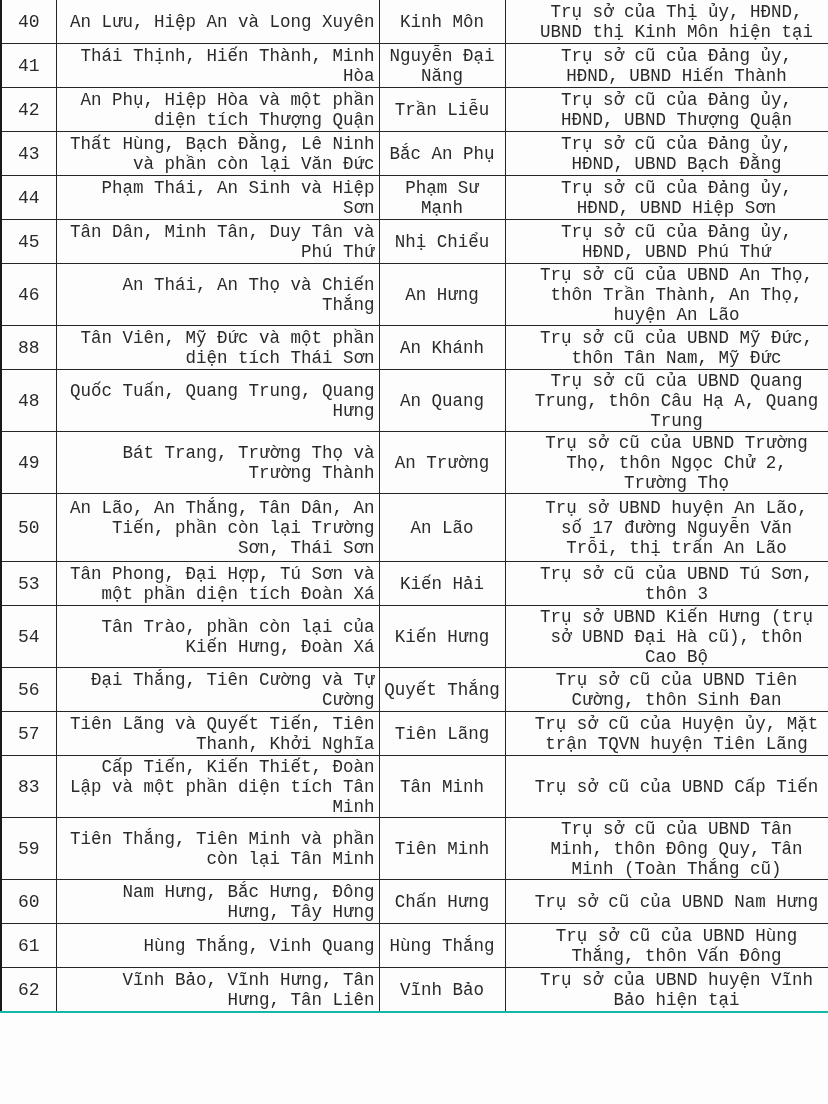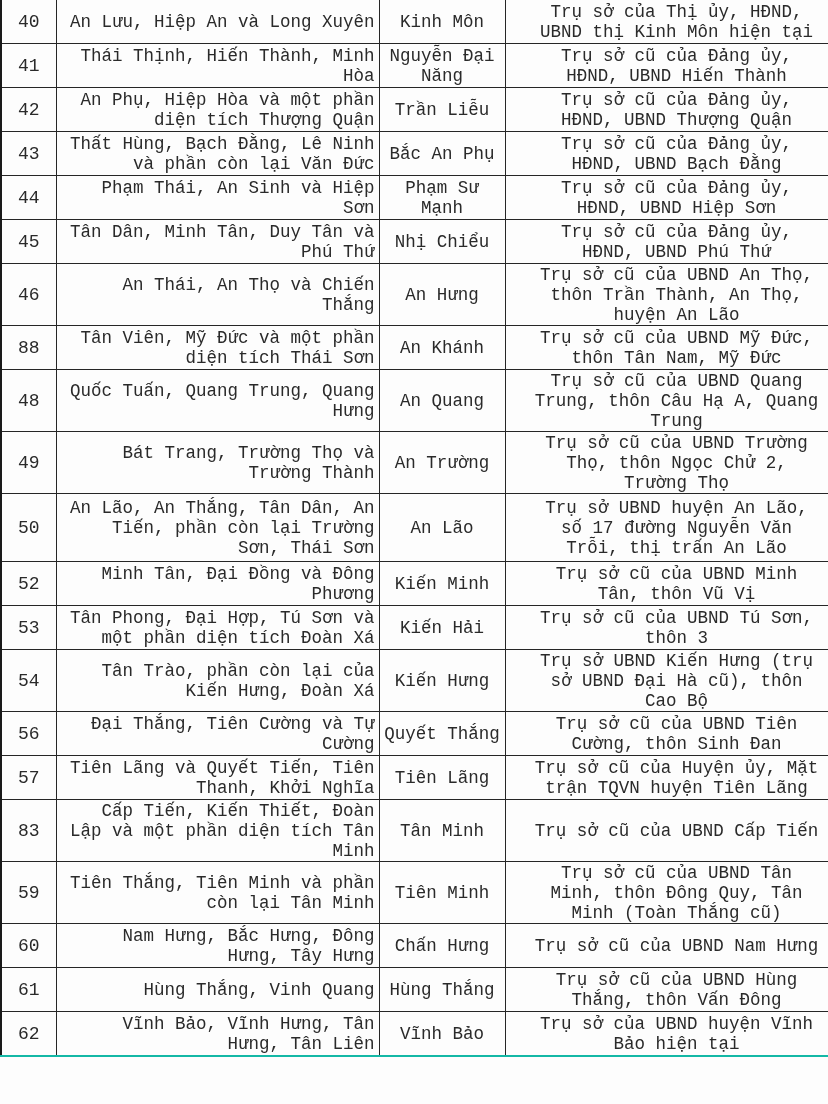--- a/index.html
+++ b/index.html
@@ -103,26 +103,20 @@
         <td class="col-new">An Trường</td>
         <td class="col-hq">Trụ sở cũ của UBND Trường Thọ, thôn Ngọc Chử 2, Trường Thọ</td>
       </tr>
       <tr class="h70">
         <td class="col-stt">50</td>
         <td class="col-old">An Lão, An Thắng, Tân Dân, An Tiến, phần còn lại Trường Sơn, Thái Sơn</td>
         <td class="col-new">An Lão</td>
         <td class="col-hq">Trụ sở UBND huyện An Lão, số 17 đường Nguyễn Văn Trỗi, thị trấn An Lão</td>
       </tr>
       <tr class="h46">
-        <td class="col-stt">52</td>
-        <td class="col-old">Minh Tân, Đại Đồng và Đông Phương</td>
-        <td class="col-new">Kiến Minh</td>
-        <td class="col-hq">Trụ sở cũ của UBND Minh Tân, thôn Vũ Vị</td>
-      </tr>
-      <tr class="h46">
         <td class="col-stt">53</td>
         <td class="col-old">Tân Phong, Đại Hợp, Tú Sơn và một phần diện tích Đoàn Xá</td>
         <td class="col-new">Kiến Hải</td>
         <td class="col-hq">Trụ sở cũ của UBND Tú Sơn, thôn 3</td>
       </tr>
       <tr class="h46">
         <td class="col-stt">54</td>
         <td class="col-old">Tân Trào, phần còn lại của Kiến Hưng, Đoàn Xá</td>
         <td class="col-new">Kiến Hưng</td>
         <td class="col-hq">Trụ sở UBND Kiến Hưng (trụ sở UBND Đại Hà cũ), thôn Cao Bộ</td>

